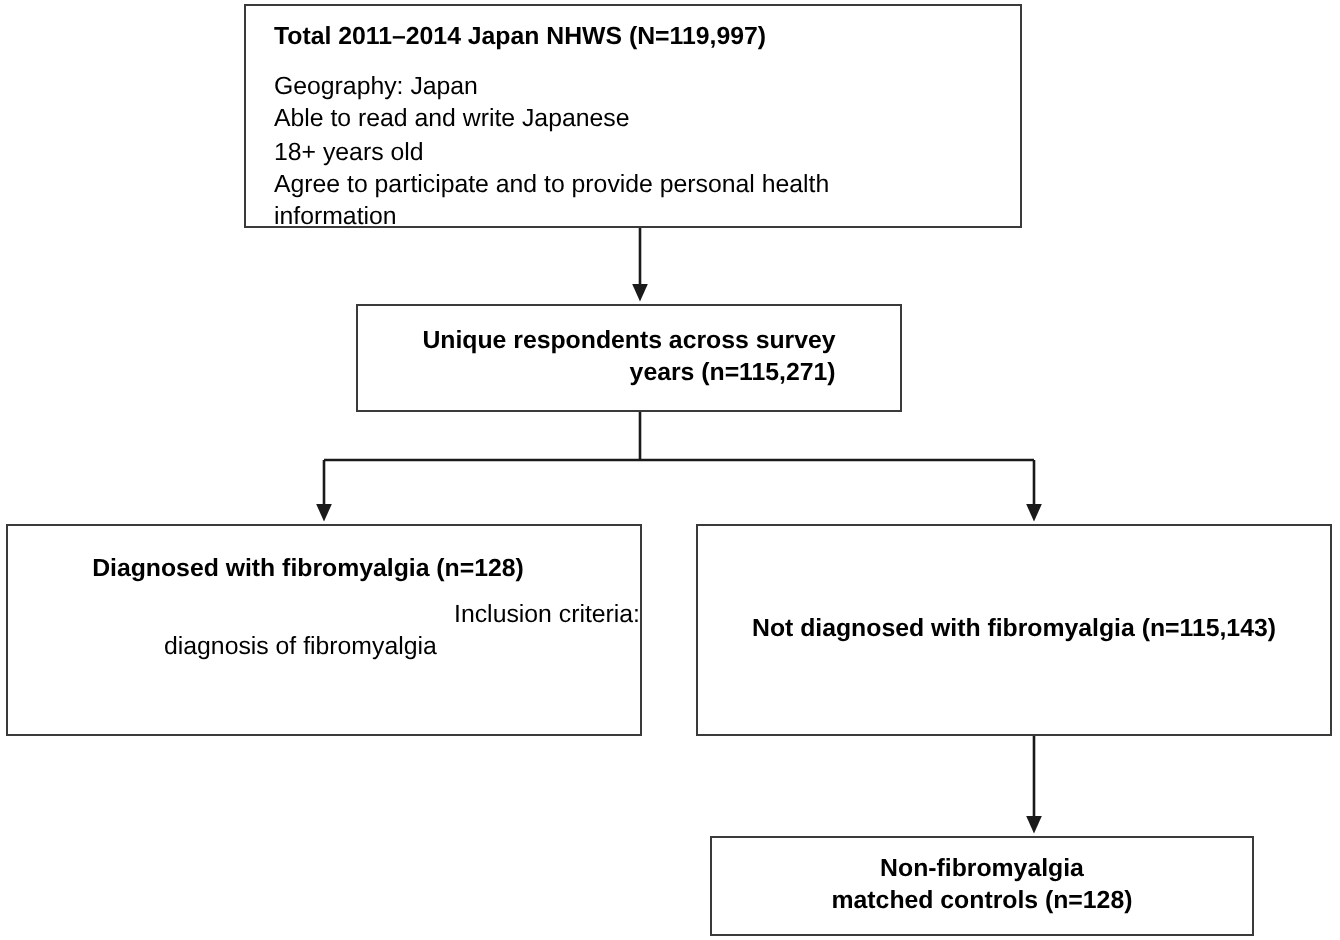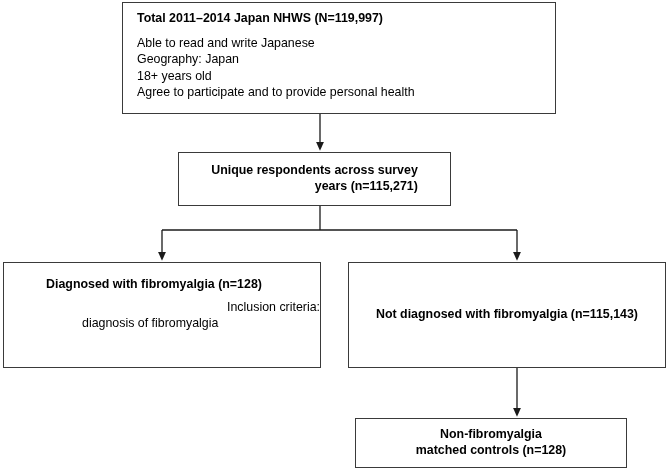--- a/index.html
+++ b/index.html
@@ -36,21 +36,21 @@
   .node-line {
     font-weight: normal;
     font-size: 12.4px;
     line-height: 1.32;
   }
 
   
   #box-total {
     left: 122px;
     top: 2px;
-    width: 434px;
+    width: 389px;
     height: 112px;
     padding: 8px 0 0 14px;
   }
   #box-total .node-title { margin-bottom: 8px; }
 
   
   #box-unique {
     left: 178px;
     top: 152px;
     width: 273px;
@@ -144,24 +144,25 @@
       <line x1="517" y1="230" x2="517" y2="256" stroke="#1a1a1a" stroke-width="1.3" marker-end="url(#arrowhead)"></line>
     </g>
 
     <g>
       <line x1="517" y1="368" x2="517" y2="412" stroke="#1a1a1a" stroke-width="1.3" marker-end="url(#arrowhead)"></line>
     </g>
   </svg>
 
   <div class="node" id="box-total">
     <div class="node-title">Total 2011–2014  Japan NHWS (N=119,997)</div>
+    <div class="node-line">Geography: Japan</div>
     <div class="node-line">Able to read and write Japanese</div>
-    <div class="node-line">Geography: Japan</div>
     <div class="node-line">18+ years old</div>
     <div class="node-line">Agree to participate and to provide personal health</div>
+    <div class="node-line">information</div>
   </div>
 
   <div class="node" id="box-unique">
     <div>
       <div class="node-title">Unique respondents across survey</div>
       <div class="node-title">years (n=115,271)</div>
     </div>
   </div>
 
   <div class="node" id="box-diagnosed">

